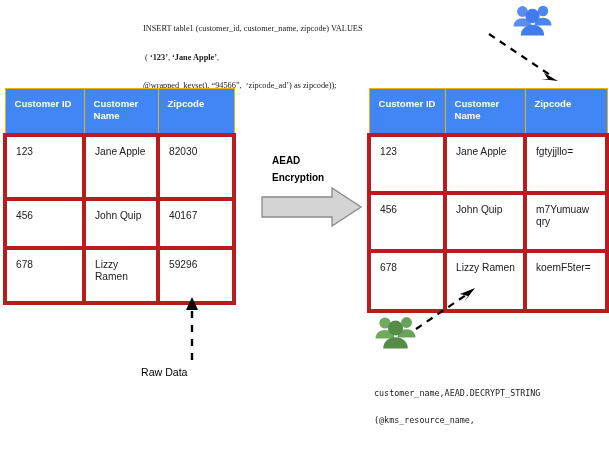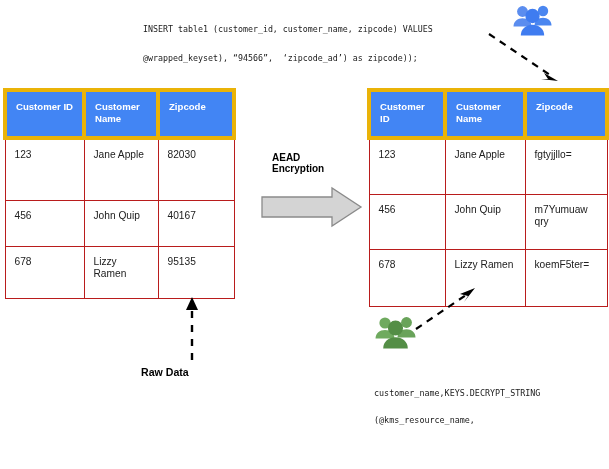--- a/index.html
+++ b/index.html
@@ -23,20 +23,21 @@
     font-size: 8.4px;
     line-height: 13.6px;
     white-space: pre;
     color: #1a1a1a;
   }
   #insert-sql {
     left: 143px;
     top: 8px;
     font-size: 8.3px;
     line-height: 14.2px;
+    font-family: Liberation Serif, serif;
   }
   #insert-sql .line { white-space: pre; }
   .bold-lit { font-weight: bold; }
 
   #select-sql {
     left: 374px;
     top: 374px;
     font-size: 8.4px;
     line-height: 13.4px;
   }
@@ -50,25 +51,25 @@
   }
   table.data-table th {
     background: #4285f4;
     color: #ffffff;
     font-weight: bold;
     text-align: left;
     vertical-align: top;
     padding: 9px 8px 9px 9px;
     font-size: 9.6px;
     line-height: 11.6px;
-    border: 4px solid #eab308;
+    border: 1px solid #eab308;
     height: 26px;
   }
   table.data-table td {
-    border: 1px solid #b91c1c;
+    border: 4px solid #b91c1c;
     padding: 9px 8px 9px 9px;
     vertical-align: top;
     line-height: 12.4px;
     font-size: 10.2px;
     color: #202020;
     background: #ffffff;
   }
   #left-table { left: 3px; top: 88px; }
   #left-table col.c1 { width: 79px; }
   #left-table col.c2 { width: 74px; }
@@ -84,50 +85,51 @@
   #right-table tr.r1 td { height: 36px; }
   #right-table tr.r2 td { height: 36px; }
   #right-table tr.r3 td { height: 38px; }
 
   
   #aead-label {
     left: 272px;
     top: 152px;
     font-size: 10px;
     font-weight: bold;
-    line-height: 11px;
+    line-height: 17px;
     white-space: pre-line;
   }
   #block-arrow {
     left: 260px;
     top: 186px;
   }
 
   
   #raw-data-label {
     left: 141px;
     top: 366px;
     font-size: 10.6px;
-    font-weight: bold;
+    font-weight: normal;
   }
   #raw-arrow-up { left: 182px; top: 296px; }
 
   
   #blue-people { left: 512px; top: 3px; }
   #green-people { left: 374px; top: 314px; }
 
   
   #dash-arrow-top { left: 486px; top: 30px; }
   #dash-arrow-bottom { left: 414px; top: 286px; }
 </style>
 </head>
 <body>
 
 <div class="abs sql-block" id="insert-sql">
 <div class="line"><span>INSERT table1 (customer_id, customer_name, zipcode) VALUES</span></div>
+<div class="line"><span> ( </span><span class="bold-lit">‘123’</span><span>, </span><span class="bold-lit">‘Jane Apple’</span><span>,</span></div>
 <div class="line"><span>@wrapped_keyset), “94566”,  ‘zipcode_ad’) as zipcode));</span></div>
 </div>
 
 <div class="abs" id="blue-people">
   <svg width="42" height="34" viewBox="0 0 42 34" aria-hidden="true">
     <circle cx="10.5" cy="8.5" r="5.4" fill="#5b8def"></circle>
     <path d="M1.5 23.5c0-5 4-8.2 9-8.2s9 3.2 9 8.2z" fill="#5b8def"></path>
     <circle cx="31" cy="8" r="5.2" fill="#4a86f0"></circle>
     <path d="M22.5 22.5c0-4.8 3.8-7.8 8.5-7.8s8.5 3 8.5 7.8z" fill="#4a86f0"></path>
     <circle cx="20.5" cy="13" r="7.2" fill="#3f7cf0"></circle>
@@ -162,21 +164,21 @@
       <td>82030</td>
     </tr>
     <tr class="r2">
       <td>456</td>
       <td>John Quip</td>
       <td>40167</td>
     </tr>
     <tr class="r3">
       <td>678</td>
       <td>Lizzy Ramen</td>
-      <td>95135</td>
+      <td>59296</td>
     </tr>
   </tbody>
 </table>
 
 <div class="abs" id="aead-label">AEAD
 Encryption</div>
 <div class="abs" id="block-arrow">
   <svg width="104" height="42" viewBox="0 0 104 42" aria-hidden="true">
     <polygon points="2,11 72,11 72,2 101,21 72,40 72,31 2,31" fill="#d4d4d4" stroke="#8a8a8a" stroke-width="1.3"></polygon>
   </svg>
@@ -234,17 +236,17 @@
 </div>
 
 <div class="abs" id="dash-arrow-bottom">
   <svg width="70" height="46" viewBox="0 0 70 46" aria-hidden="true">
     <line x1="2" y1="43" x2="52" y2="9" stroke="#000" stroke-width="2.2" stroke-dasharray="7,6"></line>
     <polygon points="61,2 46,8 54,10 50,16" fill="#000"></polygon>
   </svg>
 </div>
 
 <div class="abs sql-block" id="select-sql">
-<div class="line"><span>customer_name,KEYS.DECRYPT_STRING</span></div>
+<div class="line"><span>customer_name,AEAD.DECRYPT_STRING</span></div>
 <div class="line"><span>(@kms_resource_name,</span></div>
 
 
 </div>
 
 </body></html>

